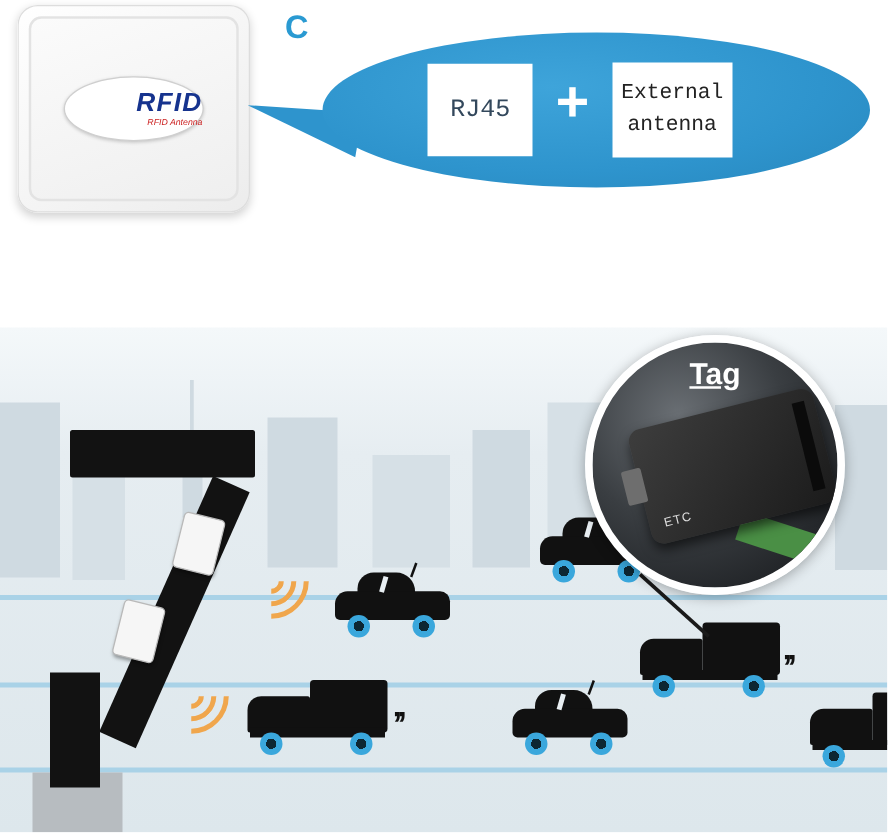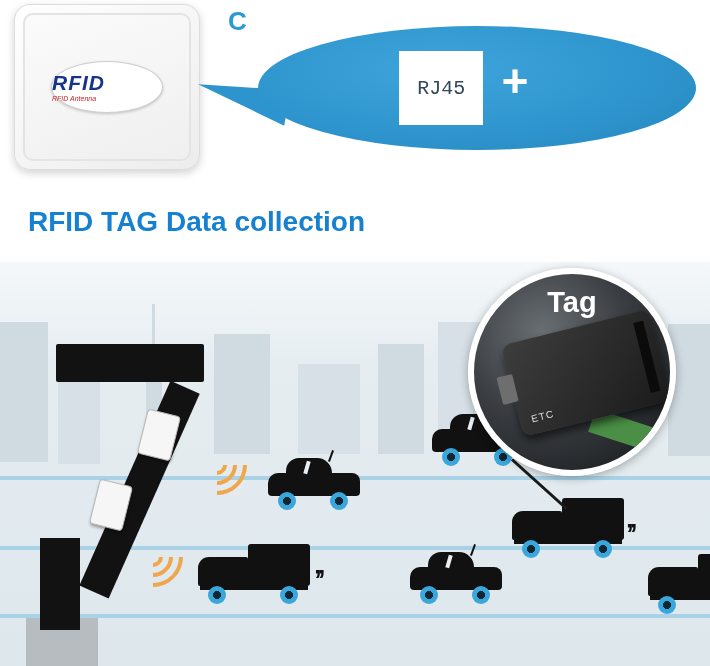--- a/index.html
+++ b/index.html
@@ -8,21 +8,21 @@
 
   
   .product { position:absolute; left:14px; top:4px; width:186px; height:166px;
     background:linear-gradient(145deg,#ffffff,#ececec); border-radius:16px;
     box-shadow:0 3px 8px rgba(0,0,0,.18), inset 0 0 0 1px #ddd; }
   .product-inner { position:absolute; left:9px; top:9px; right:9px; bottom:9px;
     border:2px solid #e3e3e3; border-radius:10px;
     background:linear-gradient(160deg,#fbfbfb,#efefef); }
   .logo-oval { position:absolute; left:50%; top:50%; transform:translate(-50%,-50%);
     width:112px; height:52px; background:#fff; border:1px solid #cfcfcf; border-radius:50%;
-    display:flex; flex-direction:column; align-items:flex-start; justify-content:center;
+    display:flex; flex-direction:column; align-items:flex-end; justify-content:center;
     box-shadow:0 1px 3px rgba(0,0,0,.2); }
   .logo-text { color:#16338e; font-weight:bold; font-style:italic; font-size:21px; letter-spacing:1px; line-height:1; }
   .logo-sub { color:#cc2222; font-size:7px; font-style:italic; margin-top:2px; }
 
   .option-c { position:absolute; left:228px; top:6px; color:#2a9ad2; font-size:26px; font-weight:bold; }
 
   .bubble { position:absolute; left:258px; top:26px; width:438px; height:124px;
     background:radial-gradient(ellipse at 42% 35%, #3ea4da 0%, #2e94cd 60%, #2787bd 100%);
     border-radius:50%;font-family:Liberation Mono, monospace; }
   .bubble-tail { position:absolute; left:196px; top:82px; width:0; height:0;
@@ -88,21 +88,21 @@
 
   .marks { position:absolute; color:#111; font-size:28px; font-weight:bold; letter-spacing:-3px; }
 
   
   .pointer-line { position:absolute; left:512px; top:196px; width:74px; height:3px; background:#1a1a1a;
     transform:rotate(42deg); transform-origin:left center; }
   .tag-circle { position:absolute; left:468px; top:6px; width:208px; height:208px; border-radius:50%;
     border:6px solid #fff; overflow:hidden; box-shadow:0 2px 10px rgba(0,0,0,.3);
     background:radial-gradient(circle at 35% 30%, #6a6f74 0%, #3a3e42 45%, #141619 100%); }
   .tag-label { position:absolute; left:0; right:0; top:12px; text-align:center; color:#fff;
-    font-size:29px; font-weight:bold; }
+    font-size:24px; font-weight:bold;text-decoration:underline; }
   .pcb { position:absolute; left:116px; top:146px; width:76px; height:24px; background:#4a8f45;
     transform:rotate(18deg); }
   .tag-device { position:absolute; left:36px; top:52px; width:152px; height:94px;
     background:linear-gradient(135deg,#3d3d3d,#1b1b1b); border-radius:10px;
     transform:rotate(-14deg); box-shadow:0 5px 9px rgba(0,0,0,.6); }
   .tag-slot { position:absolute; right:8px; top:10px; width:10px; height:72px; background:#0b0b0b; }
   .device-label { position:absolute; left:12px; bottom:10px; color:#ddd; font-size:10px; letter-spacing:1px; }
   .connector { position:absolute; left:-12px; top:30px; width:16px; height:28px; background:#6e6e6e; border-radius:2px; }
 </style>
 </head>
@@ -119,24 +119,27 @@
     </div>
   </div>
 
   <div class="option-c">C</div>
 
   <div class="bubble-tail"></div>
   <div class="bubble">
     <div class="bubble-content">
       <div class="rj45-box">RJ45</div>
       <div class="plus-sign">+</div>
+      <div class="ext-box">
+        <span>External</span>
+        <span>antenna</span>
+      </div>
     </div>
   </div>
 
-  <div class="heading">RFID TAG Data collection</div>
 
   <div class="scene">
 
     <div class="building" style="left:0; top:60px; width:48px; height:140px;"></div>
     <div class="building alt" style="left:58px; top:92px; width:42px; height:110px;"></div>
     <div class="mast" style="left:152px; top:42px; width:3px; height:52px;"></div>
     <div class="building" style="left:146px; top:92px; width:16px; height:60px;"></div>
     <div class="building" style="left:214px; top:72px; width:56px; height:120px;"></div>
     <div class="building alt" style="left:298px; top:102px; width:62px; height:90px;"></div>
     <div class="building" style="left:378px; top:82px; width:46px; height:110px;"></div>

